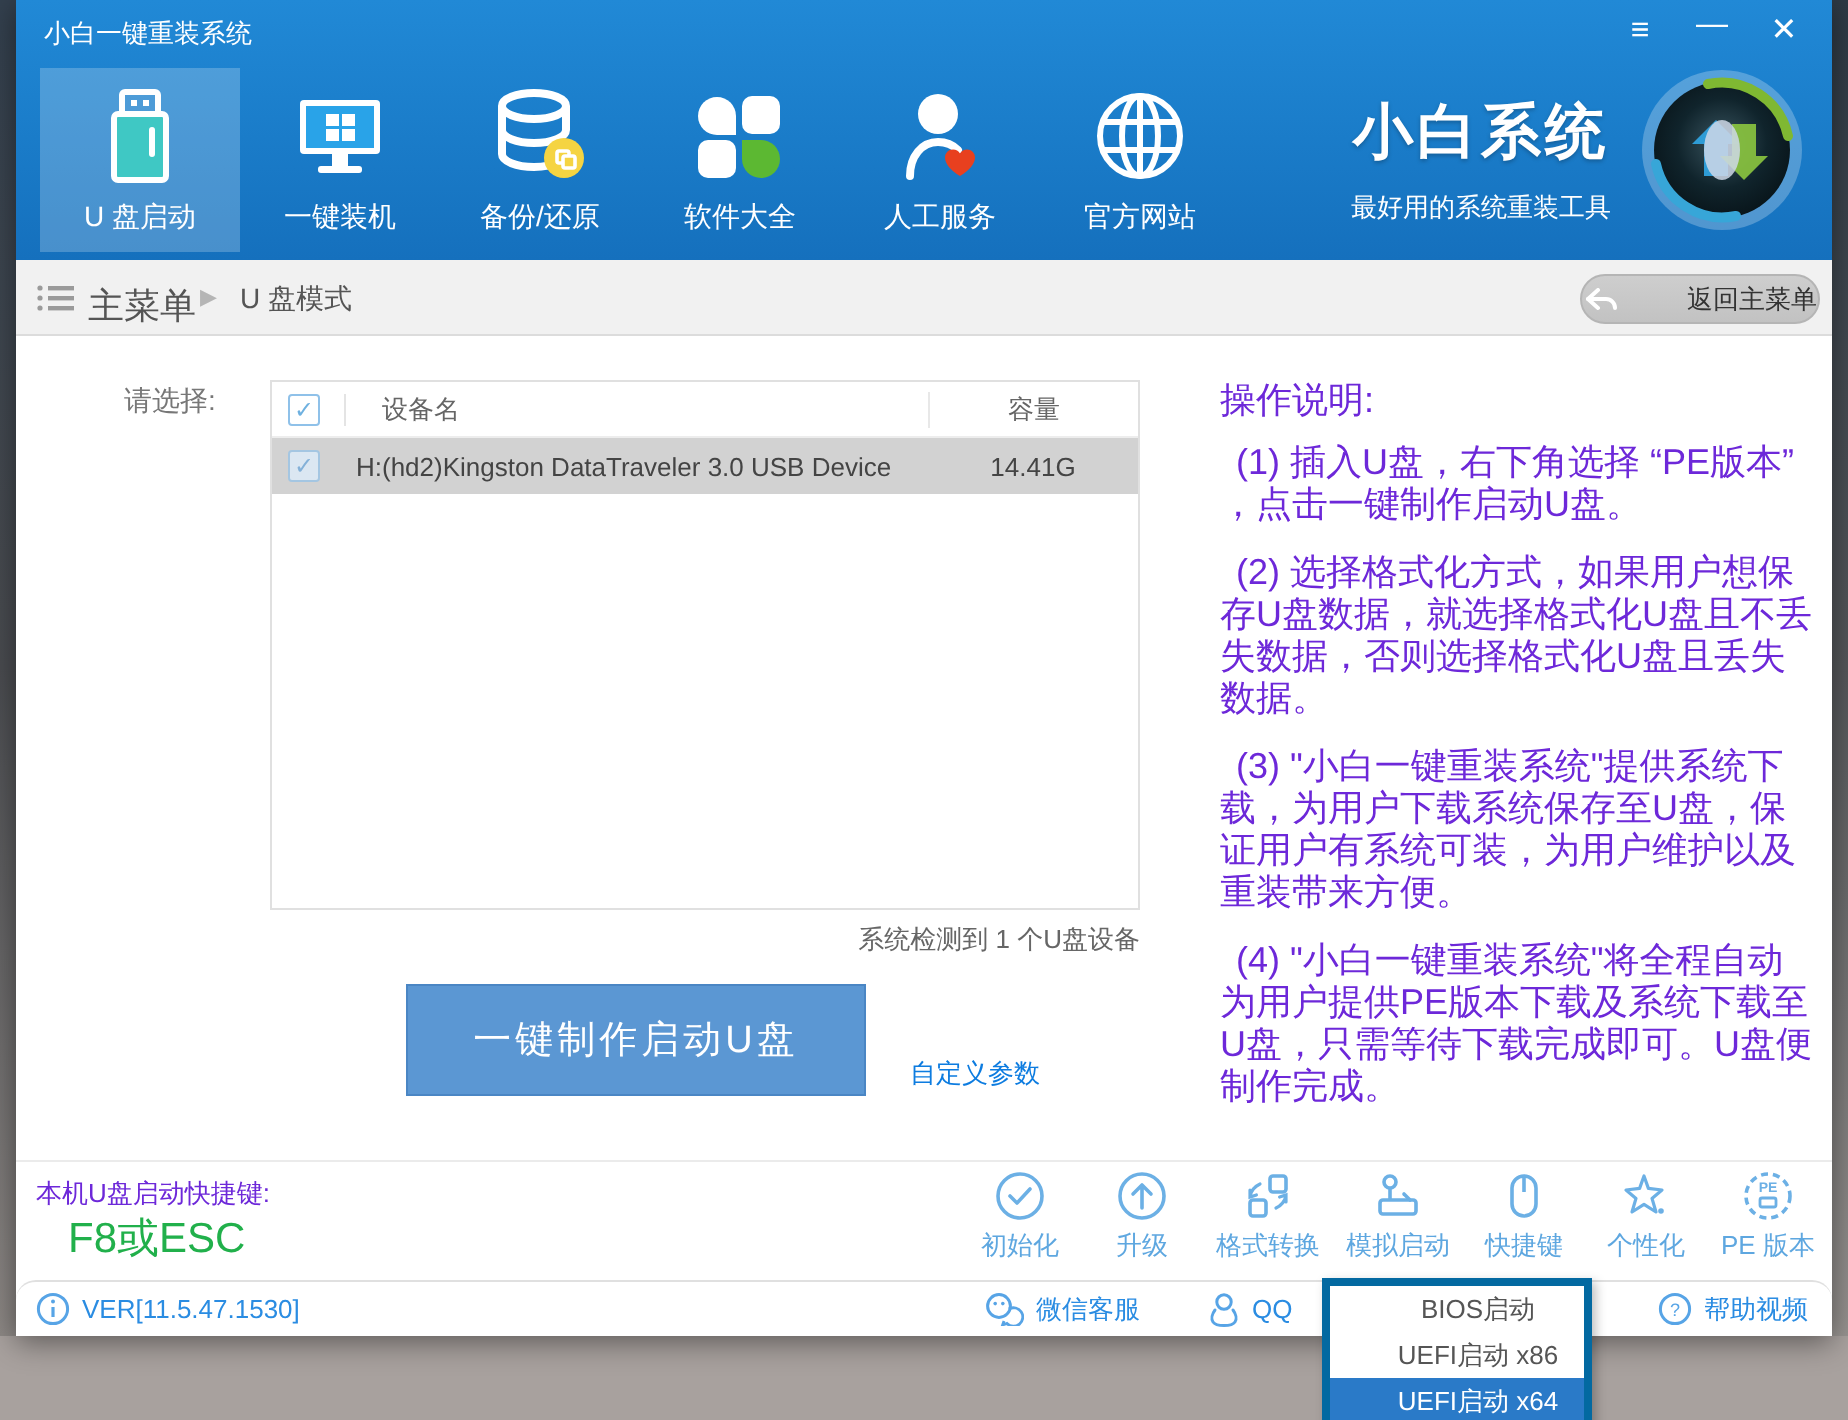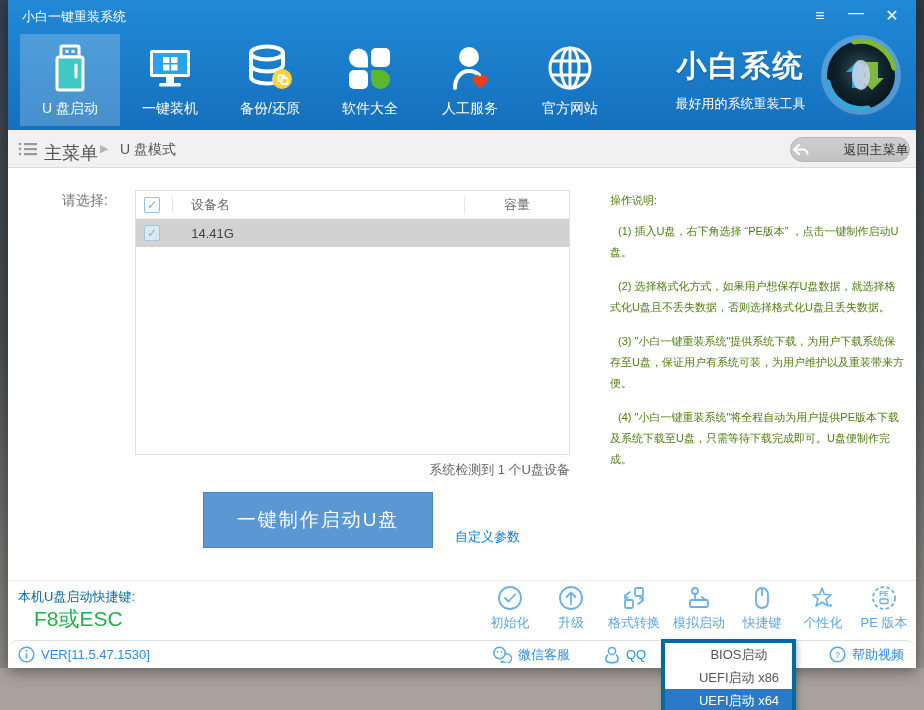--- a/index.html
+++ b/index.html
@@ -57,27 +57,27 @@
   .dt-row .col-name { color:#444; }
   .col-cap-h { width:105px; font-size:13px; color:#666; border-left:1px solid #e8e8e8; text-align:center; }
   .col-cap { width:105px; font-size:13px; color:#444; text-align:center; }
 
   .detect-note { position:absolute; left:127px; top:461px; width:435px; text-align:right; font-size:13px; color:#666; }
 
   .make-btn { position:absolute; left:195px; top:492px; width:230px; height:56px; background:#5b97d3; border:1px solid #4a86c4;
               color:#fff; font-size:19px; letter-spacing:2px; display:flex; align-items:center; justify-content:center; cursor:pointer; }
   .custom-link { position:absolute; left:447px; top:528px; font-size:13px; color:#0d7ce0; cursor:pointer; }
 
-  .instructions { position:absolute; left:602px; top:190px; width:296px; color:#4d7c0f; font-size:11px; line-height:21px; }
+  .instructions { position:absolute; left:602px; top:190px; width:296px; color:#6d28d9; font-size:18px; line-height:21px; }
   .instructions .t { margin-bottom:10px; }
   .instructions p { margin-bottom:13px; text-indent:8px; }
 
   
   .bottom-bar { position:absolute; left:0; top:580px; width:908px; height:60px; border-top:1px solid #ebebeb; background:#fff; }
-  .hotkey-label { position:absolute; left:10px; top:7px; font-size:13px; color:#0369a1; }
+  .hotkey-label { position:absolute; left:10px; top:7px; font-size:13px; color:#6d28d9; }
   .hotkey-keys { position:absolute; left:26px; top:24px; font-size:21px; color:#21b04b; }
 
   .tools { position:absolute; right:8px; top:4px; display:flex; align-items:flex-end; gap:13px; }
   .tool { display:flex; flex-direction:column; align-items:center; gap:3px; cursor:pointer; min-width:48px; }
   .tool .tl { font-size:13px; color:#5ea7e0; white-space:nowrap; }
 
   
   .status-bar { position:absolute; left:0; top:640px; width:908px; height:20px; background:#fff; border-top:1px solid #e0e0e0;border-radius:12px; }
   .sb-item { position:absolute; display:flex; align-items:center; gap:6px; font-size:13px; color:#2a8ce2; top:0; height:27px; cursor:pointer; }
   .sb-version { left:10px; }
@@ -239,20 +239,21 @@
 
     <div class="device-table">
       <div class="dt-header">
         <span class="cb">✓</span>
         <span class="dt-sep"></span>
         <span class="col-name">设备名</span>
         <span class="col-cap-h">容量</span>
       </div>
       <div class="dt-row">
         <span class="cb row-cb">✓</span>
+        <span class="col-name">H:(hd2)Kingston DataTraveler 3.0 USB Device</span>
         <span class="col-cap">14.41G</span>
       </div>
     </div>
 
     <div class="detect-note">系统检测到 1 个U盘设备</div>
 
     <div class="make-btn">一键制作启动U盘</div>
     <div class="custom-link">自定义参数</div>
 
     <div class="instructions">

